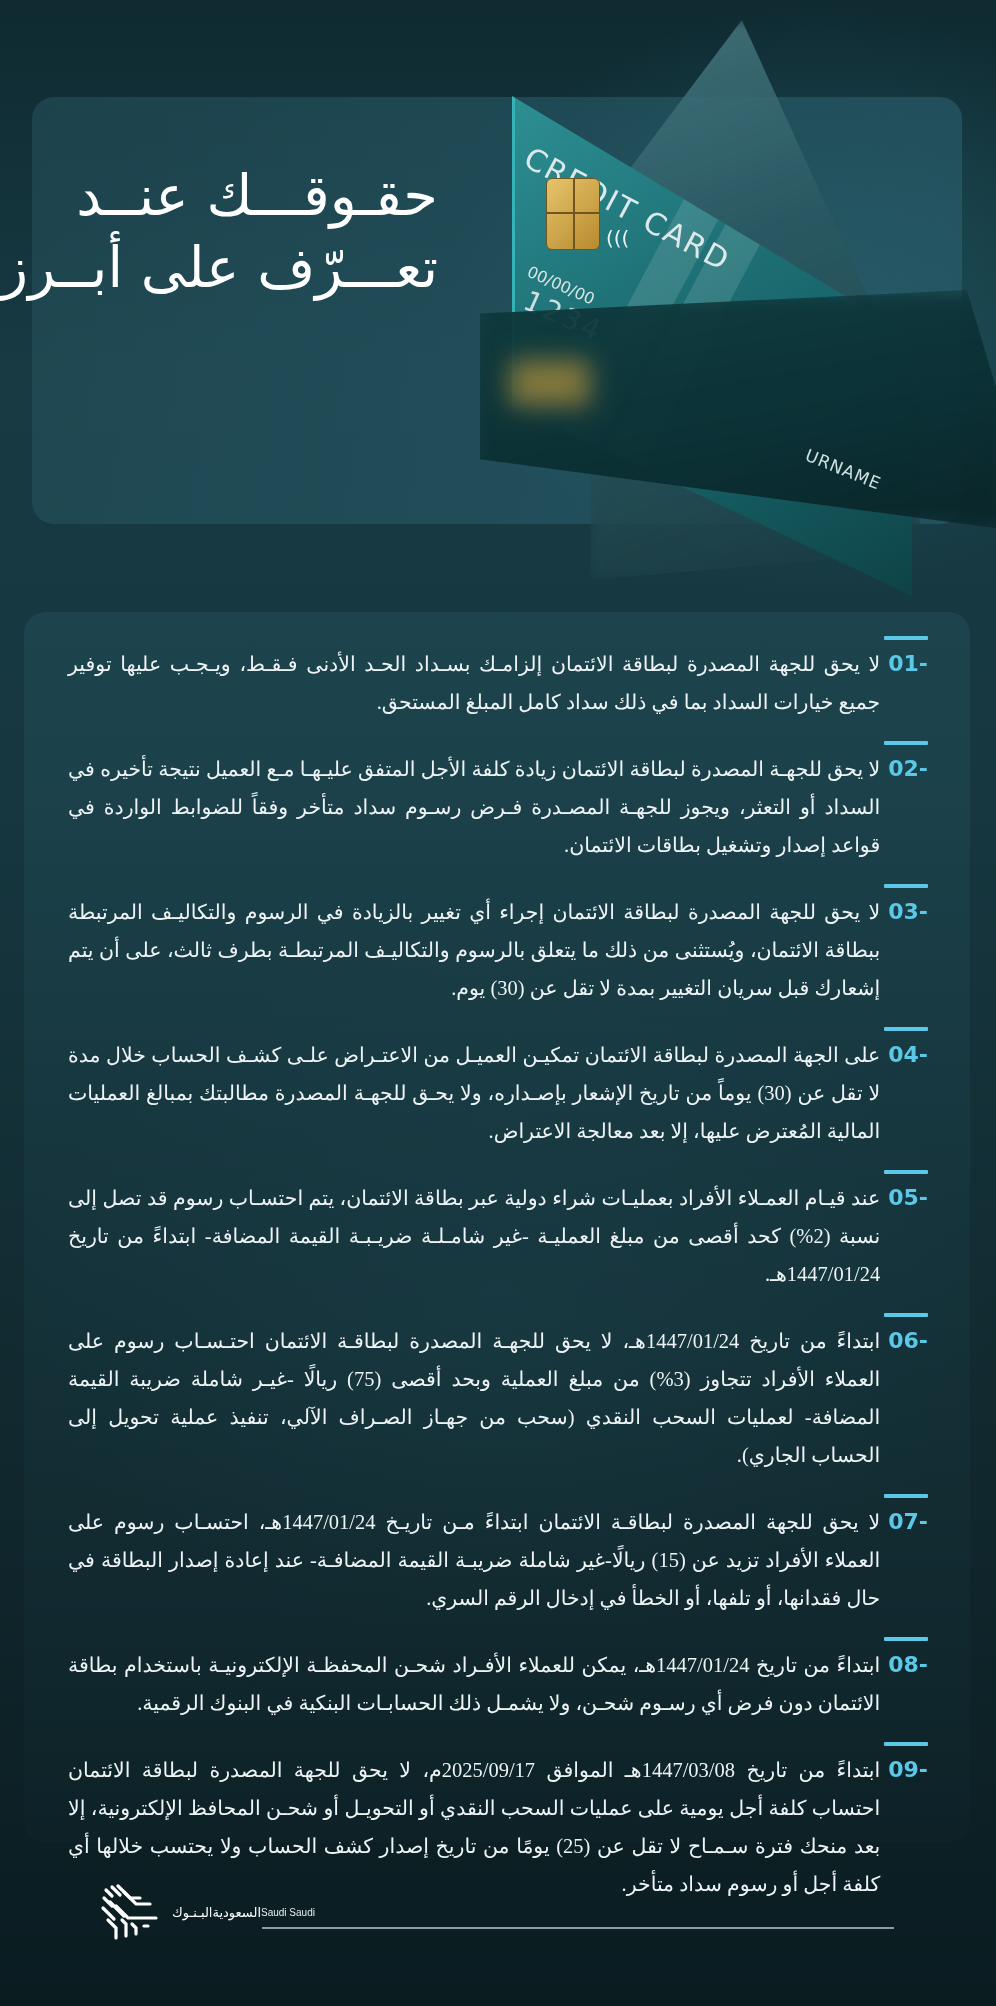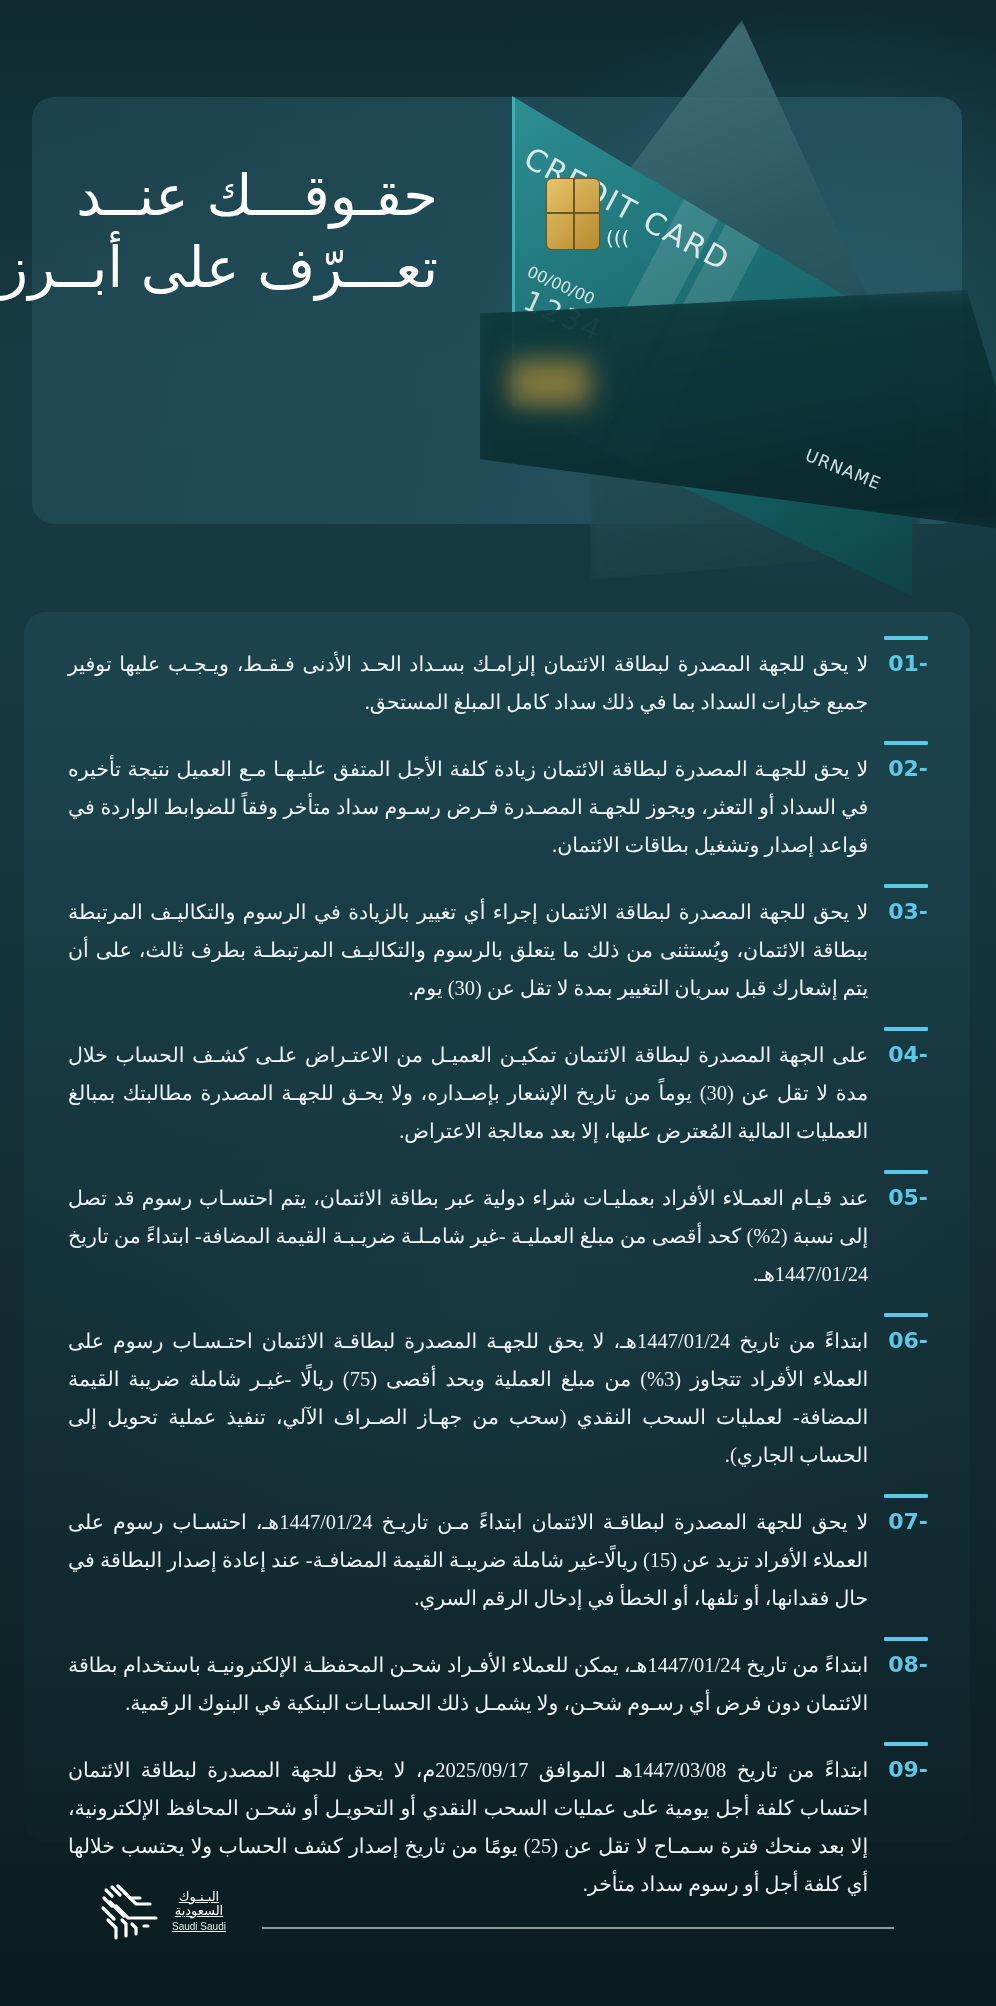--- a/index.html
+++ b/index.html
@@ -174,42 +174,41 @@
       flex-direction: row;
       align-items: flex-start;
     }
     .right-item .num {
       flex: 0 0 auto;
       font-size: 22px;
       line-height: 38px;
       font-weight: bold;
       color: #5cc8e8;
       direction: ltr;
-      margin-left: 20px;
+      margin-left: 8px;
       white-space: nowrap;
     }
     .right-item .text {
       flex: 1 1 auto;
       font-size: 20.5px;
       line-height: 38px;
       color: #eef4f5;
       text-align: justify;
       text-align-last: right;
       font-family: Liberation Serif, serif;
     }
     .logo-mark {
       width: 66px; height: 56px;
       flex: 0 0 auto;
     }
     .logo-text {
       display: flex;
-      flex-direction: column;
-      align-items: center;
+      flex-direction: row;
+      align-items: flex-end;
       line-height: 14px;
-      text-decoration: underline;
     }
     .logo-text .ar {
       font-size: 13px;
       color: #ffffff;
       direction: rtl;
       text-align: right;
       white-space: nowrap;
     }
     .logo-text .en {
       font-family: "Liberation Sans", sans-serif;

